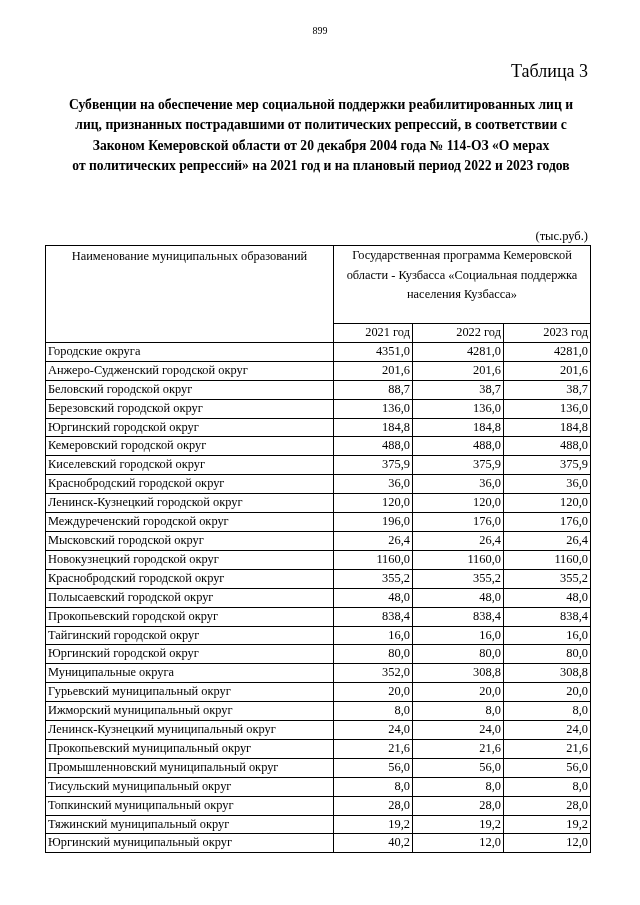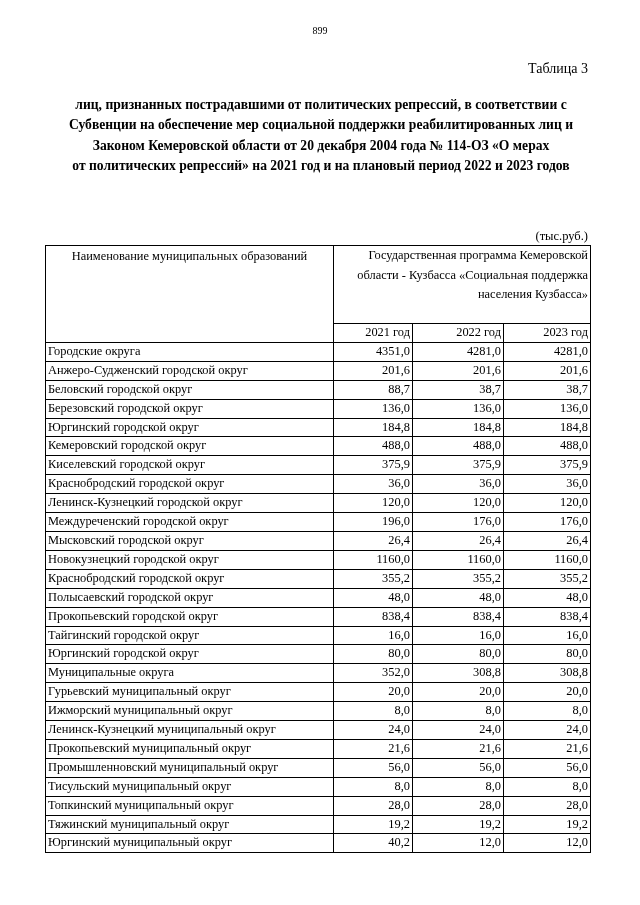--- a/index.html
+++ b/index.html
@@ -5,61 +5,61 @@
   html, body { margin: 0; padding: 0; background: #ffffff; }
   body {
     width: 640px; height: 905px; position: relative; overflow: hidden;
     font-family: "Liberation Serif", "DejaVu Serif", serif; color: #000;
   }
   .page-number {
     position: absolute; top: 25px; left: 0; width: 640px; text-align: center;
     font-size: 10px;
   }
   .table-label {
-    position: absolute; top: 61px; right: 52px; font-size: 14px;
+    position: absolute; top: 61px; right: 52px; font-size: 18px;
   }
   .doc-title {
     position: absolute; top: 95px; left: 40px; width: 562px; text-align: center;
     font-weight: bold; font-size: 13.6px; line-height: 20.4px;
   }
   .units {
     position: absolute; top: 229px; right: 52px; font-size: 12.5px; margin-left: 16px;
   }
   table.subv {
     position: absolute; top: 245px; left: 45px;
     width: 545px;
     border-collapse: collapse; table-layout: fixed;
     font-size: 12.4px;
   }
   table.subv td, table.subv th {
     border: 1px solid #000; padding: 0 2px; height: 17.9px; line-height: 17.9px;
     font-weight: normal; white-space: nowrap; overflow: hidden;
   }
   table.subv th.name-head { vertical-align: top; text-align: center; line-height: 18px; padding-top: 1px; }
   table.subv th.prog-head {
-    vertical-align: top; text-align: right; white-space: normal;
+    vertical-align: top; text-align: center; white-space: normal;
     line-height: 19.5px; height: 77px; padding-top: 0; margin-top: 15px;
   }
   table.subv th.year { text-align: right; }
   td.num { text-align: right; }
   tr.group td { font-weight: normal; margin-top: 38px; }
   col.c-name { width: 288px; }
   col.c-y1 { width: 79px; }
   col.c-y2 { width: 91px; }
   col.c-y3 { width: 87px; }
 </style>
 </head>
 <body>
 
 <div class="page-number">899</div>
 <div class="table-label">Таблица 3</div>
 
 <div class="doc-title">
+  <div>Субвенции на обеспечение мер социальной поддержки реабилитированных лиц и</div>
   <div>лиц, признанных пострадавшими от политических репрессий, в соответствии с</div>
-  <div>Субвенции на обеспечение мер социальной поддержки реабилитированных лиц и</div>
   <div>Законом Кемеровской области от 20 декабря 2004 года № 114-ОЗ «О мерах</div>
   <div>от политических репрессий» на 2021 год и на плановый период 2022 и 2023 годов</div>
 </div>
 
 <div class="units">(тыс.руб.)</div>
 
 <table class="subv">
   <colgroup>
     <col class="c-name">
       <col class="c-y1">

